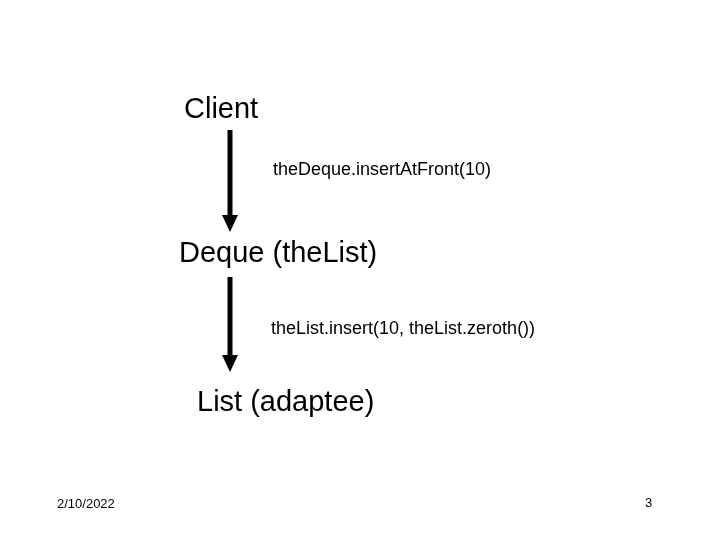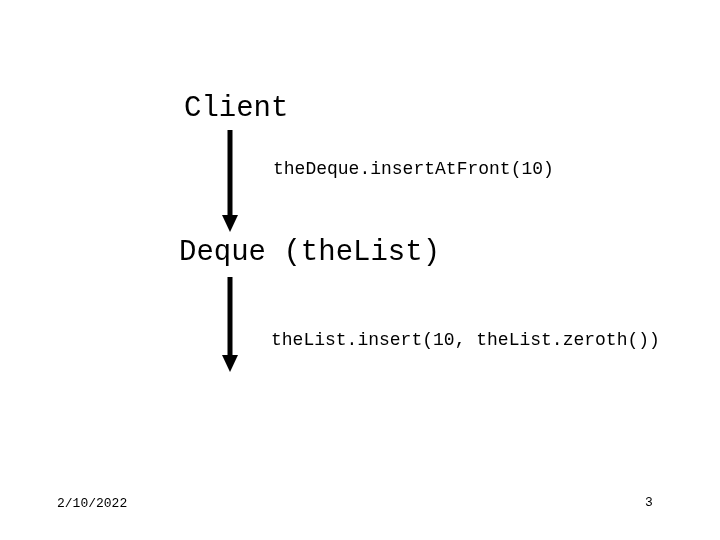--- a/index.html
+++ b/index.html
@@ -6,21 +6,21 @@
     margin: 0;
     padding: 0;
     background: #ffffff;
   }
   #slide {
     position: relative;
     width: 720px;
     height: 540px;
     background: #ffffff;
     overflow: hidden;
-    font-family: Liberation Mono, monospace;
+    font-family: Liberation Sans, sans-serif;
     color: #000000;
   }
 
   .node {
     position: absolute;
     font-size: 29px;
     line-height: 1;
     color: #000000;
     white-space: nowrap;
   }
@@ -30,21 +30,21 @@
     line-height: 1;
     color: #000000;
     white-space: nowrap;
   }
 
   #node-client   { left: 184px; top: 94px; }
   #node-deque    { left: 179px; top: 238px; }
   #node-list     { left: 197px; top: 387px; }
 
   #msg-one       { left: 273px; top: 160px; }
-  #msg-two       { left: 271px; top: 319px; margin-top: 12px; }
+  #msg-two       { left: 271px; top: 319px; }
 
   .arrow {
     position: absolute;
     display: block;
   }
   #arrow-one  { left: 214px; top: 130px; }
   #arrow-two  { left: 214px; top: 275px; }
 
   .footer-text {
     position: absolute;
@@ -76,18 +76,19 @@
 
   <span class="arrow" id="arrow-two">
     <svg width="32" height="104" viewBox="0 0 32 104" xmlns="http://www.w3.org/2000/svg">
       <rect x="13.5" y="2" width="5" height="78" fill="#000000"></rect>
       <polygon points="8,80 24,80 16,97" fill="#000000"></polygon>
     </svg>
   </span>
 
   <div class="msg" id="msg-two">theList.insert(10, theList.zeroth())</div>
 
+  <div class="node" id="node-list">List (adaptee)</div>
 
   <div class="footer-text" id="footer-date">2/10/2022</div>
 
   <div class="footer-text" id="footer-page">3</div>
 
 </div>
 
 </body></html>

